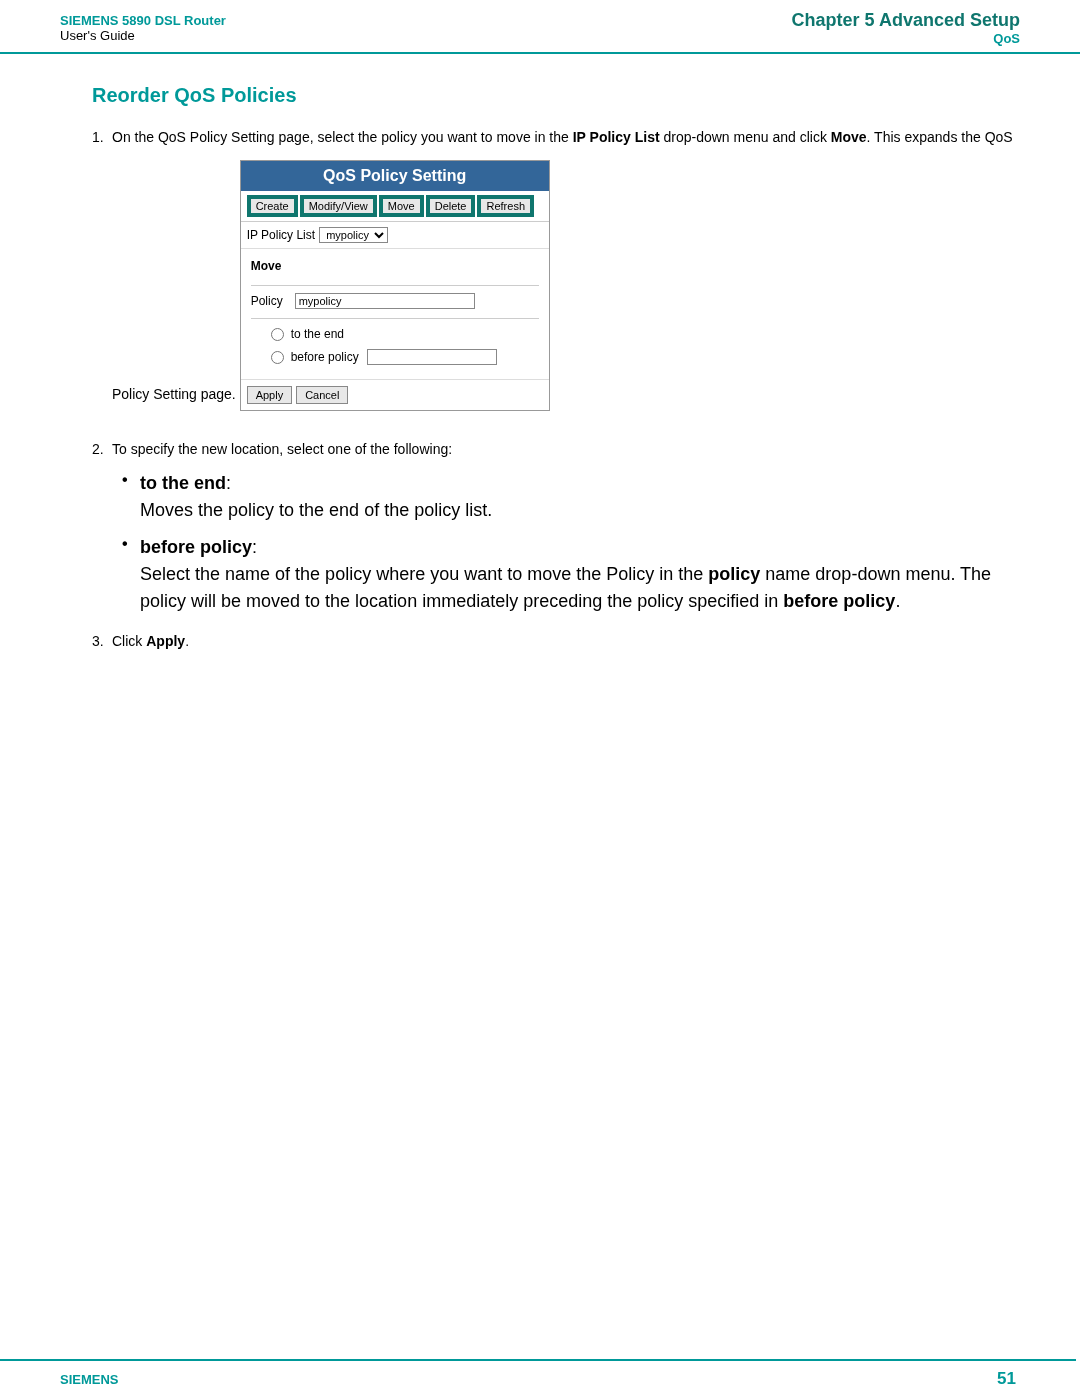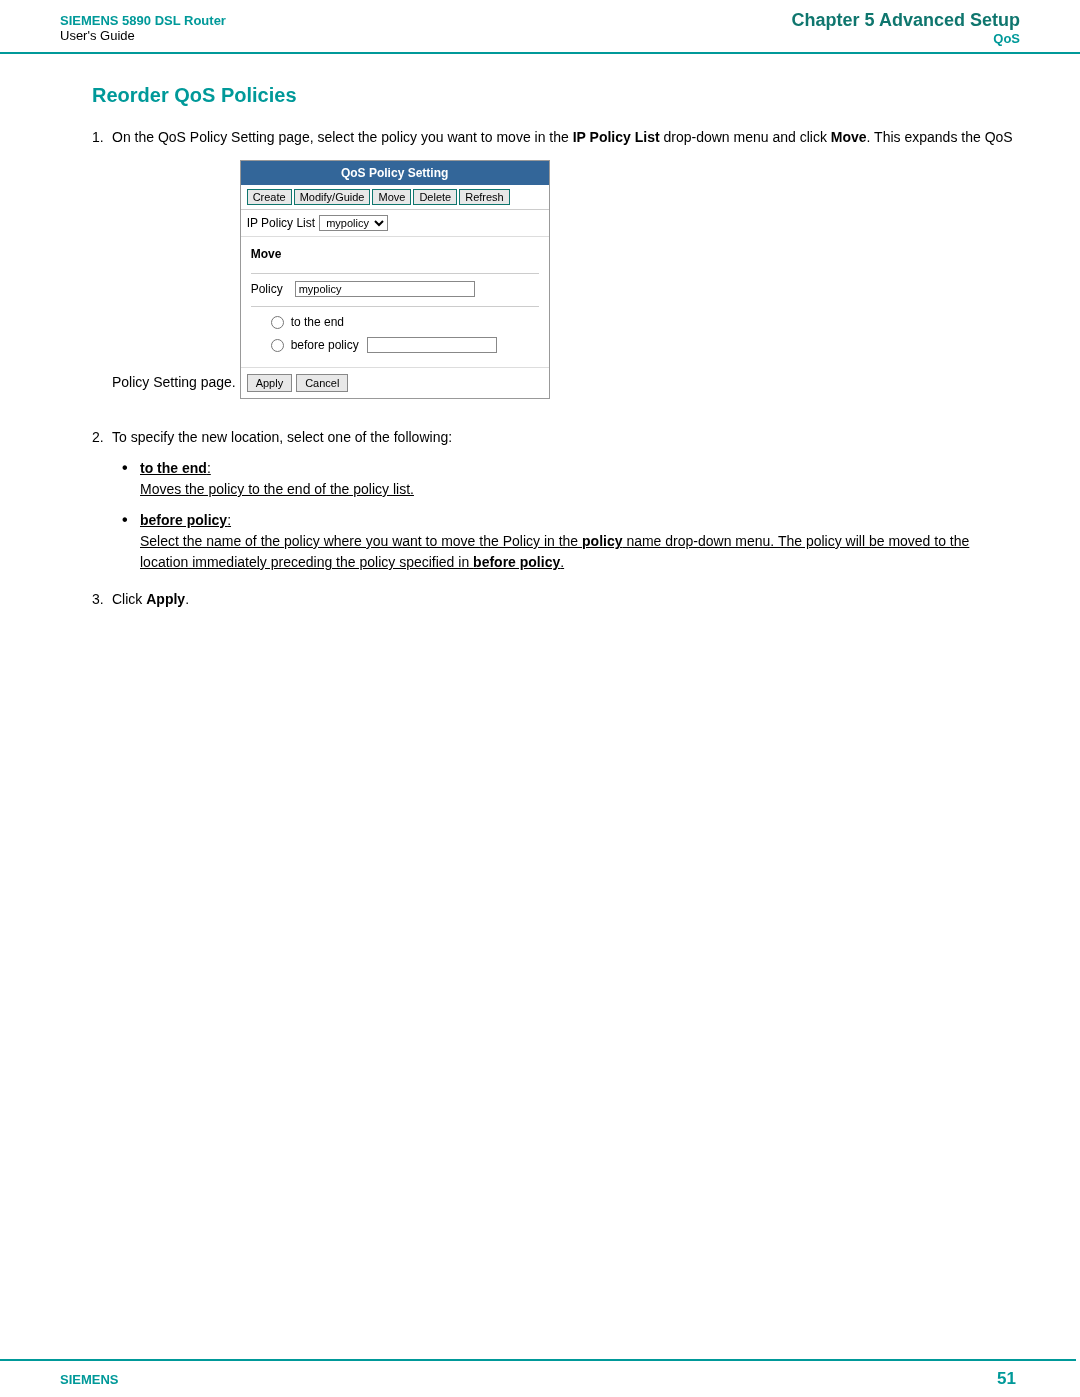--- a/index.html
+++ b/index.html
@@ -96,34 +96,34 @@
       border: 1px solid #999;
       width: 310px;
       font-size: 12px;
       background: #fff;
     }
     .qos-box-title {
       background: #336699;
       color: #fff;
       text-align: center;
       padding: 3px 12px;
-      font-size: 12px;
+      font-size: 16px;
       font-weight: bold;
     }
     .qos-toolbar {
       display: flex;
       align-items: center;
       padding: 4px 6px;
       border-bottom: 1px solid #ccc;
       gap: 2px;
     }
     .qos-btn {
       font-size: 11px;
       padding: 1px 5px;
-      border: 1px solid #0f766e;
+      border: 4px solid #0f766e;
       background: #e8e8e8;
       cursor: pointer;
       color: #000;
     }
     .qos-policy-list-row {
       padding: 4px 6px 4px 6px;
       font-size: 12px;
       display: flex;
       align-items: center;
       gap: 4px;
@@ -201,23 +201,22 @@
     
     .bullet-list {
       margin: 10px 0 10px 0;
       padding-left: 10px;
       list-style: none;
     }
     .bullet-list > li {
       position: relative;
       padding-left: 18px;
       margin-bottom: 10px;
-      font-size: 14px;
+      font-size: 18px;
       line-height: 1.5;
-      text-decoration: underline;
     }
     .bullet-list > li::before {
       content: "•";
       position: absolute;
       left: 0;
       font-size: 16px;
       line-height: 1.3;
       font-weight: bold;
     }
     .bullet-list > li .bullet-term {
@@ -275,21 +274,21 @@
 
     <li>
       <span>On the QoS Policy Setting page, select the policy you want to move in the </span><strong>IP Policy List</strong><span> drop-down menu and click </span><strong>Move</strong><span>. This expands the QoS Policy Setting page.</span>
 
       
       <div class="screenshot-container">
         <div class="qos-box">
           <div class="qos-box-title">QoS Policy Setting</div>
           <div class="qos-toolbar">
             <button class="qos-btn">Create</button>
-            <button class="qos-btn">Modify/Guide</button>
+            <button class="qos-btn">Modify/View</button>
             <button class="qos-btn">Move</button>
             <button class="qos-btn">Delete</button>
             <button class="qos-btn">Refresh</button>
           </div>
           <div class="qos-policy-list-row">
             <span>IP Policy List</span>
             <select class="qos-select">
               <option>mypolicy</option>
             </select>
           </div>

